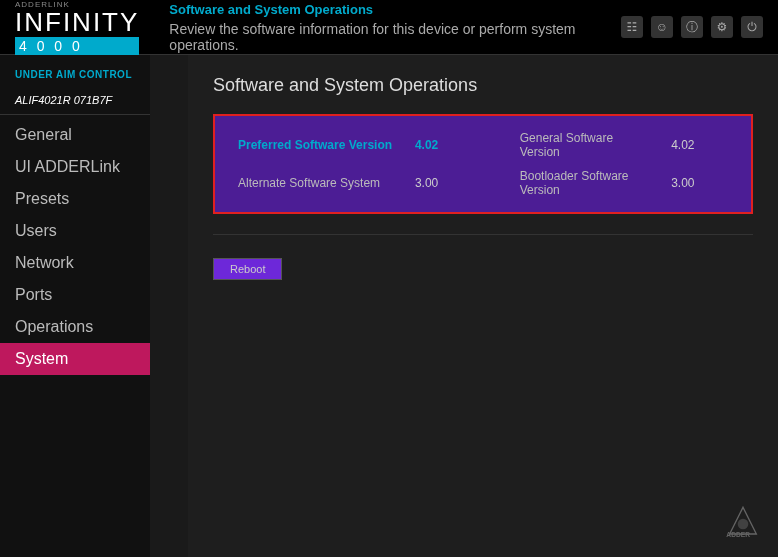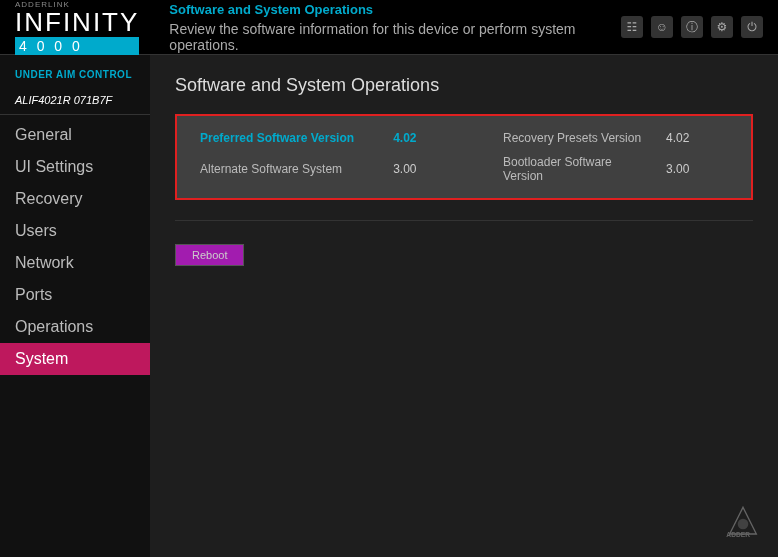--- a/index.html
+++ b/index.html
@@ -78,20 +78,21 @@
       justify-content: center;
       color: #aaa;
       font-size: 12px;
       cursor: pointer;
     }
 
     
     .main-layout {
       display: flex;
       height: calc(557px - 55px);
+      gap: 38px;
     }
 
     
     .sidebar {
       width: 150px;
       background: #111;
       padding-top: 8px;
       flex-shrink: 0;
     }
     .sidebar-status {
@@ -132,21 +133,21 @@
       font-size: 18px;
       font-weight: normal;
       margin-bottom: 18px;
     }
 
     
     .info-table-wrapper {
       border: 2px solid #e02020;
       padding: 10px 15px;
       margin-bottom: 20px;
-      background: #404040;
+      background: #4c1d95;
     }
     .info-table {
       width: 100%;
       border-collapse: collapse;
     }
     .info-table tr td {
       padding: 5px 8px;
       font-size: 12px;
     }
     .info-table tr:first-child td.label {
@@ -188,21 +189,21 @@
     .operation-label {
       flex: 1;
       color: #ccc;
       font-size: 12px;
     }
     .operation-label.highlight {
       color: #00aacc;
       font-weight: bold;
     }
     .op-button {
-      background: #a21caf;
+      background: #6d28d9;
       border: 1px solid #555;
       color: #ccc;
       padding: 4px 16px;
       font-size: 11px;
       cursor: pointer;
       min-width: 60px;
       text-align: right;
     }
 
     
@@ -243,40 +244,40 @@
     <div class="header-icon">⏻</div>
   </div>
 </div>
 
 <div class="main-layout">
 
   <div class="sidebar">
     <div class="sidebar-status">UNDER AIM CONTROL</div>
     <div class="sidebar-device">ALIF4021R 071B7F</div>
     <div class="sidebar-item">General</div>
-    <div class="sidebar-item">UI Settings</div>
-    <div class="sidebar-item">Recovery</div>
+    <div class="sidebar-item">UI ADDERLink</div>
+    <div class="sidebar-item">Presets</div>
     <div class="sidebar-item">Users</div>
     <div class="sidebar-item">Network</div>
     <div class="sidebar-item">Ports</div>
     <div class="sidebar-item">Operations</div>
     <div class="sidebar-item active">System</div>
   </div>
 
   <div class="content-area">
     <div class="content-title">Software and System Operations</div>
 
     <div class="info-table-wrapper">
       <table class="info-table">
         <tbody>
 
           <tr>
             <td class="label" style="color:#00aacc; font-weight:bold;">Preferred Software Version</td>
             <td class="value">4.02</td>
-            <td class="label2">Recovery Presets Version</td>
+            <td class="label2">General Software Version</td>
             <td class="value2">4.02</td>
           </tr>
 
           <tr>
             <td class="label">Alternate Software System</td>
             <td class="value" style="color:#ccc; font-weight:normal;">3.00</td>
             <td class="label2">Bootloader Software Version</td>
             <td class="value2">3.00</td>
           </tr>
         </tbody>

